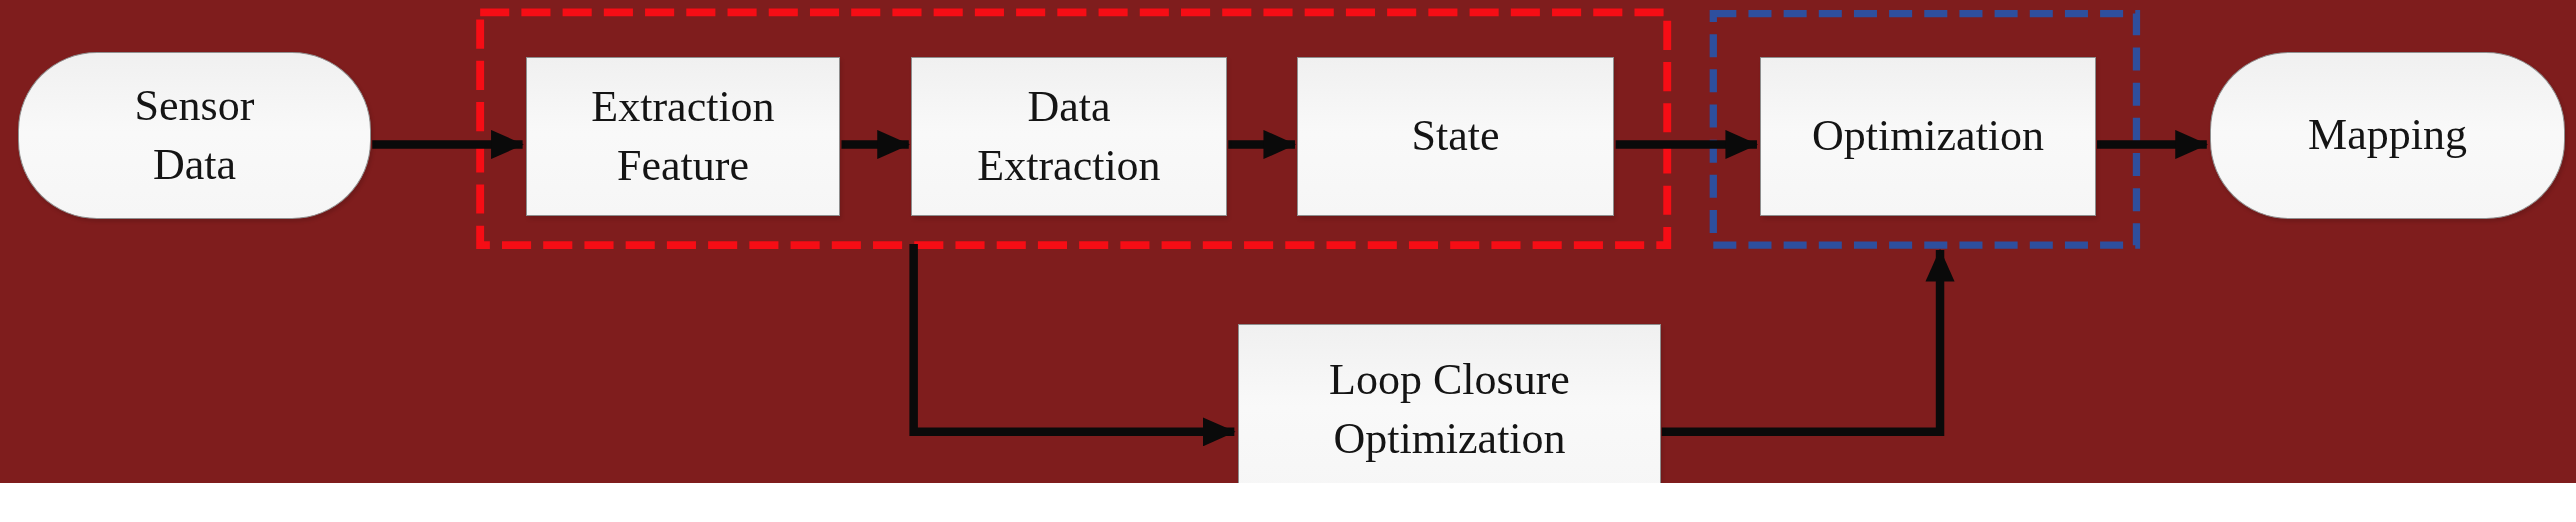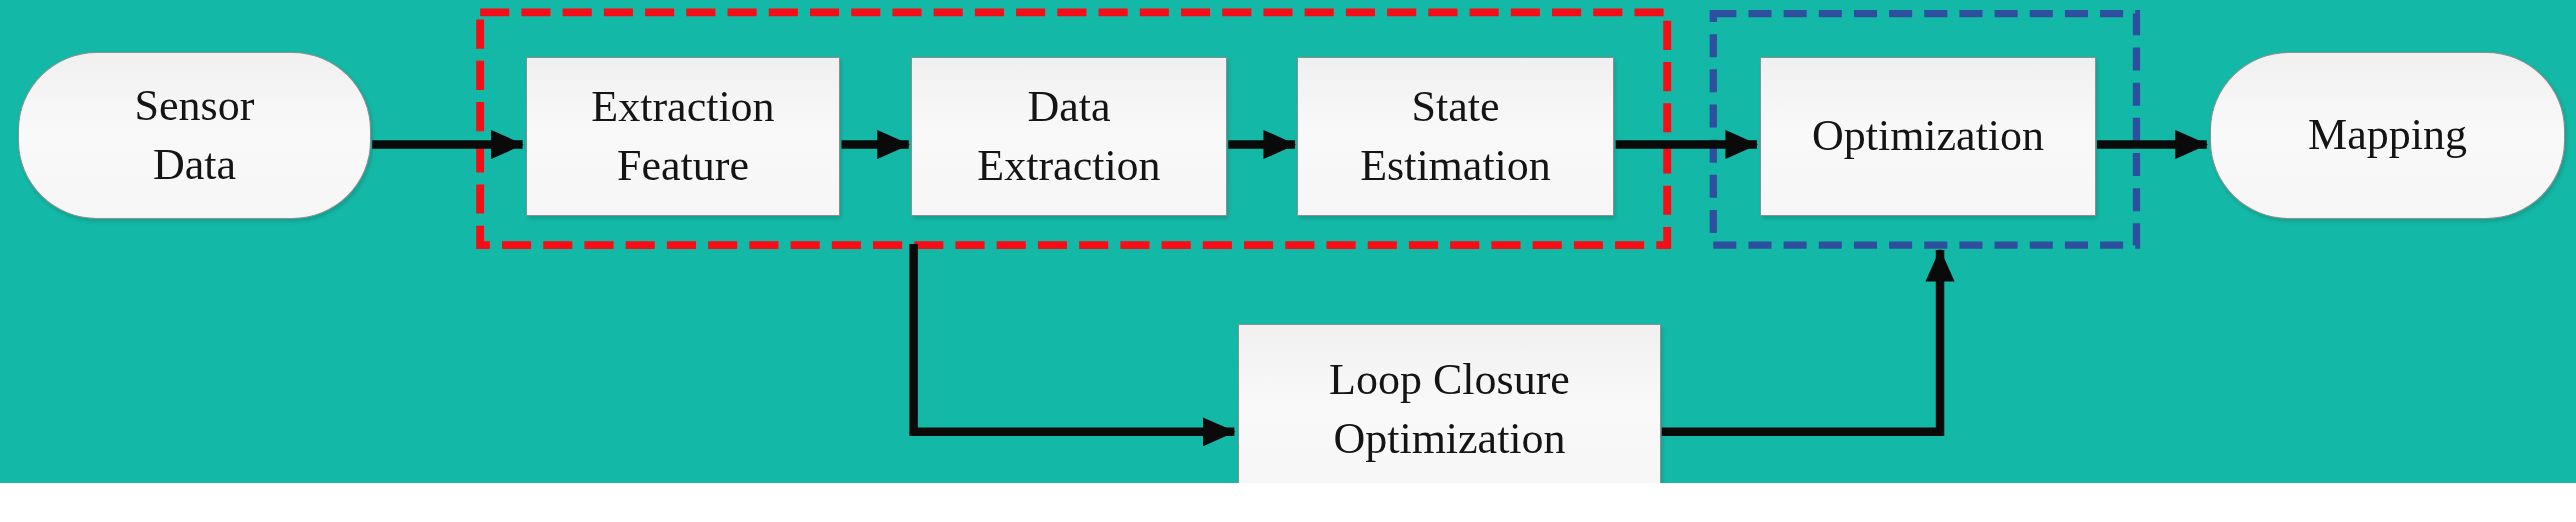--- a/index.html
+++ b/index.html
@@ -4,21 +4,21 @@
 <style>
   html, body {
     margin: 0;
     padding: 0;
     background: #ffffff;
   }
   .canvas {
     position: relative;
     width: 2576px;
     height: 483px;
-    background: #14b8a6;
+    background: #7f1d1d;
     overflow: hidden;
     font-family: "Liberation Serif", "DejaVu Serif", serif;
   }
   .wires {
     position: absolute;
     left: 0;
     top: 0;
     width: 2576px;
     height: 523px;
     display: block;
@@ -95,21 +95,20 @@
     <span class="line">Feature</span>
   </div>
 
   <div class="node n-dataassoc">
     <span class="line">Data</span>
     <span class="line">Extraction</span>
   </div>
 
   <div class="node n-state">
     <span class="line">State</span>
-    <span class="line">Estimation</span>
   </div>
 
   <div class="node n-optimization">
     <span class="line">Optimization</span>
   </div>
 
   <div class="node terminator n-mapping">
     <span class="line">Mapping</span>
   </div>
 

